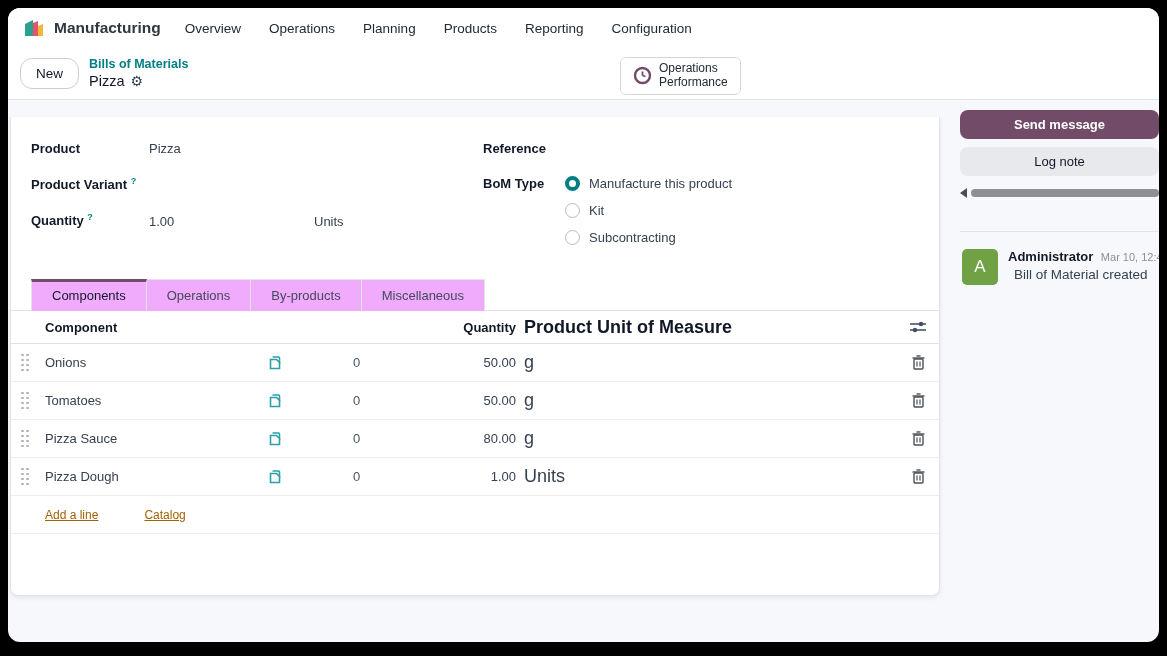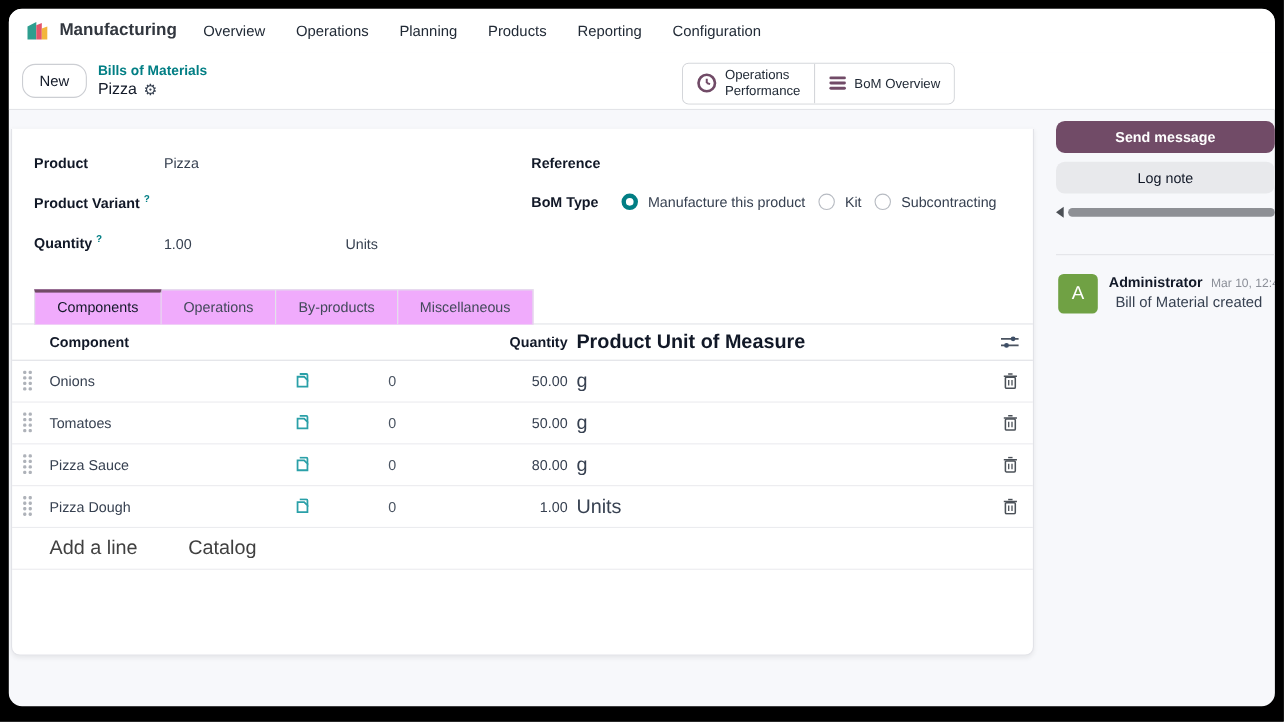--- a/index.html
+++ b/index.html
@@ -56,21 +56,21 @@
 
   
   .form-fields { display: flex; padding: 24px 20px 0 20px; }
   .col-left { width: 452px; }
   .col-right { flex: 1; }
   .field-row { display: flex; margin-bottom: 20px; align-items: baseline; }
   .field-label { width: 118px; font-size: 13px; font-weight: 700; color: #111827; flex-shrink: 0; }
   .field-label sup { color: #017E84; font-size: 9px; font-weight: 700; }
   .field-value { font-size: 13px; color: #374151; }
   .rc-label { width: 82px; font-size: 13px; font-weight: 700; color: #111827; flex-shrink: 0; }
-  .radio-group { display: flex; flex-direction: row; gap: 12px; }
+  .radio-group { display: flex; flex-direction: column; gap: 12px; }
   .radio-option { display: flex; align-items: center; gap: 9px; cursor: pointer; }
   .radio-dot { width: 15px; height: 15px; border-radius: 50%; background: #fff; border: 1px solid #b7bbc2; flex-shrink: 0; }
   .radio-dot.selected { border: 4.5px solid #017E84; }
   .radio-label { font-size: 13px; color: #374151; }
 
   
   .tabs { display: flex; padding-left: 20px; margin-top: 14px; position: relative; }
   .tabs::after { content:""; position:absolute; left:0; right:0; bottom:0; height:1px; background:#e2e3e8; }
   .tab {
     padding: 8px 20px; font-size: 13px; color: #42495a; cursor: pointer;
@@ -89,21 +89,21 @@
   .c-open { width: 36px; display: flex; align-items: center; justify-content: center; }
   .c-forecast { width: 120px; padding-left: 60px; font-size: 13px; color: #4b5563; }
   .c-qty { width: 103px; text-align: right; font-size: 13px; color: #374151; }
   .thead .c-qty { font-weight: 700; color: #111827; }
   .c-uom { flex: 1; padding-left: 8px; font-size: 18px; color: #374151; }
   .thead .c-uom { font-weight: 700; color: #111827; }
   .c-trash { width: 42px; display: flex; align-items: center; justify-content: center; }
   .drag-dots { display: grid; grid-template-columns: repeat(2, 3px); grid-auto-rows: 3px; gap: 2px; }
   .drag-dots i { width: 2.5px; height: 2.5px; background: #aeb2b9; border-radius: 50%; }
   .add-row { display: flex; align-items: center; height: 38px; border-bottom: 1px solid #ebecef; padding-left: 34px; gap: 46px; }
-  .link-teal { font-size: 18px; color: #404040; cursor: pointer; }
+  .link-teal { font-size: 12px; color: #a16207; cursor: pointer; text-decoration: underline; }
 
   
   .chatter { position: absolute; left: 952px; top: 0; right: 0; bottom: 0; padding-top: 10px; }
   .chat-buttons { display: flex; gap: 8px; flex-direction: column; }
   .btn-send {
     background: #714B67; color: #fff; border: none; border-radius: 8px;
     padding: 7px 13px; font-size: 13px; font-weight: 600; cursor: pointer; white-space: nowrap;
   }
   .btn-log, .btn-partial {
     background: #e8e9ec; color: #111827; border: none; border-radius: 8px;
@@ -169,30 +169,20 @@
           <svg width="19" height="19" viewBox="0 0 19 19">
             <circle cx="9.5" cy="9.5" r="7.5" fill="none" stroke="#714B67" stroke-width="2.4"></circle>
             <line x1="9.5" y1="9.5" x2="9.5" y2="5.5" stroke="#714B67" stroke-width="1.8"></line>
             <line x1="9.5" y1="9.5" x2="12.5" y2="10.5" stroke="#714B67" stroke-width="1.8"></line>
           </svg>
         </span>
         <span class="stat-label-2line">
           <div>Operations</div>
           <div>Performance</div>
         </span>
-      </div>
-      <div class="stat-btn">
-        <span>
-          <svg width="17" height="15" viewBox="0 0 17 15">
-            <rect x="1" y="1.5" width="15" height="2.6" rx="1.3" fill="#714B67"></rect>
-            <rect x="1" y="6.2" width="15" height="2.6" rx="1.3" fill="#714B67"></rect>
-            <rect x="1" y="10.9" width="15" height="2.6" rx="1.3" fill="#714B67"></rect>
-          </svg>
-        </span>
-        <span>BoM Overview</span>
       </div>
     </div>
   </div>
 
   <div class="content">
 
     <div class="form-card">
       <div class="form-fields">
         <div class="col-left">
           <div class="field-row">

